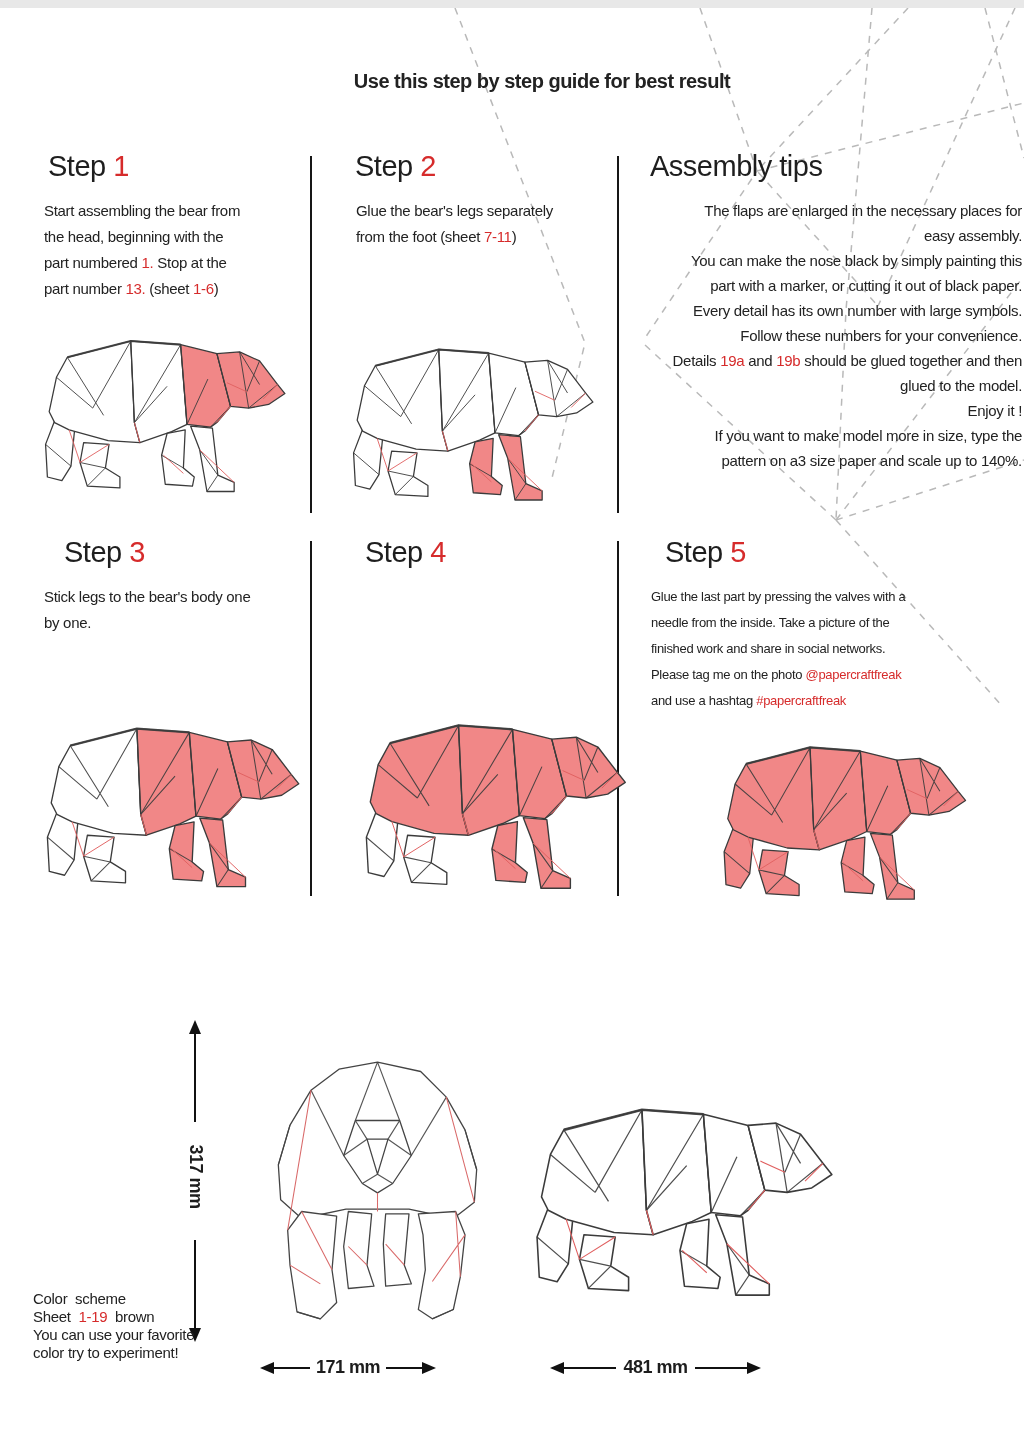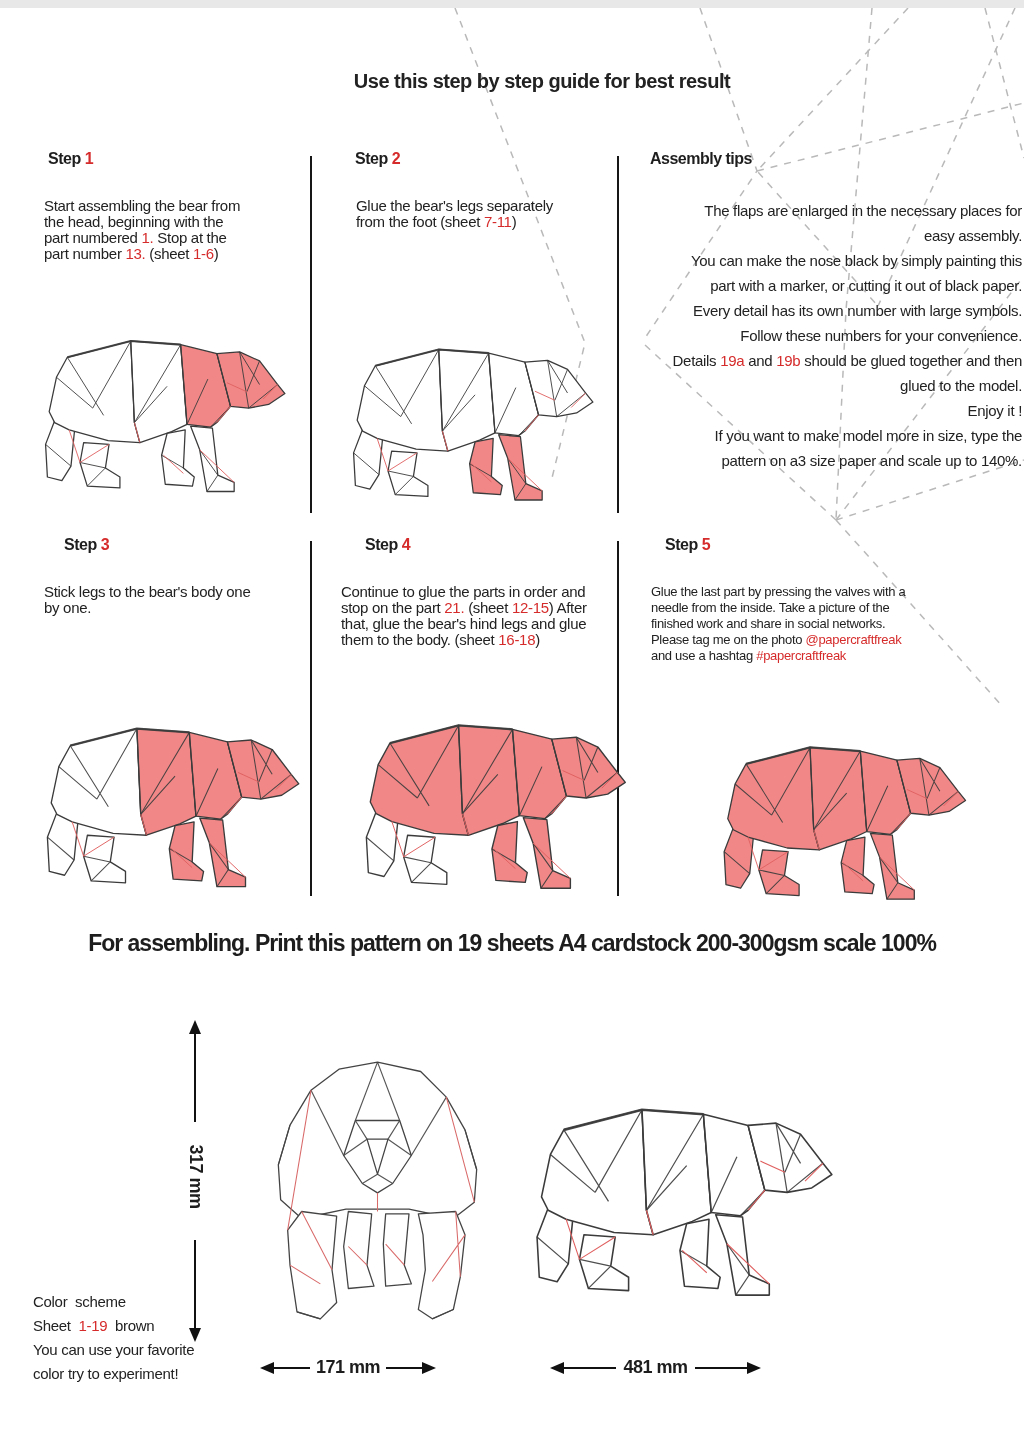--- a/index.html
+++ b/index.html
@@ -10,31 +10,31 @@
     --coral:#f18787;--red:#d62b2b;--ink:#2b2b2b;
   }
   .abs{position:absolute;}
   .z1{z-index:2;}
   #bg-lines{position:absolute;left:0;top:0;z-index:1;}
   .divider{position:absolute;width:2px;background:#161616;z-index:2;}
   .title{
     left:60px;right:0;top:62px;text-align:center;font-size:20px;font-weight:600;
     letter-spacing:-0.5px;color:#222;
   }
-  .step-head{font-size:16px;font-weight:700;letter-spacing:-0.5px;color:#1e1e1e;white-space:nowrap;}
+  .step-head{font-size:29px;font-weight:400;letter-spacing:-0.5px;color:#1e1e1e;white-space:nowrap;}
   .step-head .red,.red{color:var(--red);}
   .body-text{
-    font-size:15px;line-height:16px;letter-spacing:-0.3px;white-space:pre-wrap;color:#222;
+    font-size:15px;line-height:26px;letter-spacing:-0.3px;white-space:pre-wrap;color:#222;
   }
   .tips-body{font-size:15px;line-height:25px;}
   .print-note{
     left:0;right:0;top:922px;text-align:center;font-size:23px;font-weight:600;letter-spacing:-1px;color:#1d1d1d;
   }
   .dim-label{font-size:18px;font-weight:600;letter-spacing:-0.5px;color:#1d1d1d;white-space:nowrap;}
-  .small-note{font-size:15px;line-height:24px;letter-spacing:-0.3px;white-space:pre-wrap;color:#222;}
+  .small-note{font-size:15px;line-height:18px;letter-spacing:-0.3px;white-space:pre-wrap;color:#222;}
   .copyright{left:60px;right:0;top:1392px;text-align:center;font-size:15.5px;letter-spacing:-0.3px;color:#222;}
   svg{display:block;}
   
   .bear{--fH:#fff;--fN:#fff;--fT:#fff;--fR:#fff;--fFL:#fff;--fRL:#fff;}
   .b1{--fH:var(--coral);--fN:var(--coral);}
   .b2{--fFL:var(--coral);}
   .b3{--fH:var(--coral);--fN:var(--coral);--fT:var(--coral);--fFL:var(--coral);}
   .b4{--fH:var(--coral);--fN:var(--coral);--fT:var(--coral);--fR:var(--coral);--fFL:var(--coral);}
   .b5{--fH:var(--coral);--fN:var(--coral);--fT:var(--coral);--fR:var(--coral);--fFL:var(--coral);--fRL:var(--coral);}
 </style>
@@ -144,42 +144,37 @@
   <div class="abs z1 body-text" style="left:44px;top:576px;width:262px;"><span>Stick legs to the bear's body one
 by one.</span></div>
   <svg class="abs z1 bear b3" style="left:18px;top:692px;" width="295" height="200" viewBox="0 0 300 210">
       <use href="#bear-side"></use>
     </svg>
 
   <div class="abs z1 step-head" style="left:365px;top:528px;">
     <span>Step</span>
     <span class="red">4</span>
   </div>
-  <div class="abs z1 body-text" style="left:341px;top:576px;width:272px;"><span>Continue to glue the parts in order and
-stop on the part </span><span class="red">21.</span><span> (sheet </span><span class="red">12-15</span><span>) After
-that, glue the bear's hind legs and glue
-them to the body. (sheet </span><span class="red">16-18</span><span>)</span></div>
   <svg class="abs z1 bear b4" style="left:333px;top:688px;" width="310" height="206" viewBox="0 0 300 210">
       <use href="#bear-side"></use>
     </svg>
 
   <div class="abs z1 step-head" style="left:665px;top:528px;">
     <span>Step</span>
     <span class="red">5</span>
   </div>
   <div class="abs z1 body-text" style="left:651px;top:576px;width:360px;font-size:13px;"><span>Glue the last part by pressing the valves with a
 needle from the inside. Take a picture of the
 finished work and share in social networks.
 Please tag me on the photo </span><span class="red">@papercraftfreak</span><span>
 and use a hashtag </span><span class="red">#papercraftfreak</span></div>
   <svg class="abs z1 bear b5" style="left:680px;top:712px;" width="315" height="192" viewBox="0 0 300 210">
       <use href="#bear-side"></use>
     </svg>
 
-  <div class="abs z1 print-note">For assembling. Print this pattern on 19 sheets A4 cardstock 200-300gsm scale 100%</div>
 
   <svg class="abs z1" style="left:180px;top:1010px;" width="30" height="326" viewBox="0 0 30 326">
     <g stroke="#111" stroke-width="2" fill="#111">
       <line x1="15" y1="10" x2="15" y2="104"></line>
       <polygon points="15,2 9,16 21,16" stroke="none"></polygon>
       <line x1="15" y1="222" x2="15" y2="316"></line>
       <polygon points="15,324 9,310 21,310" stroke="none"></polygon>
     </g>
   </svg>
   <div class="abs z1 dim-label" style="left:150px;top:1158px;width:90px;text-align:center;transform:rotate(90deg);">317 mm</div>

